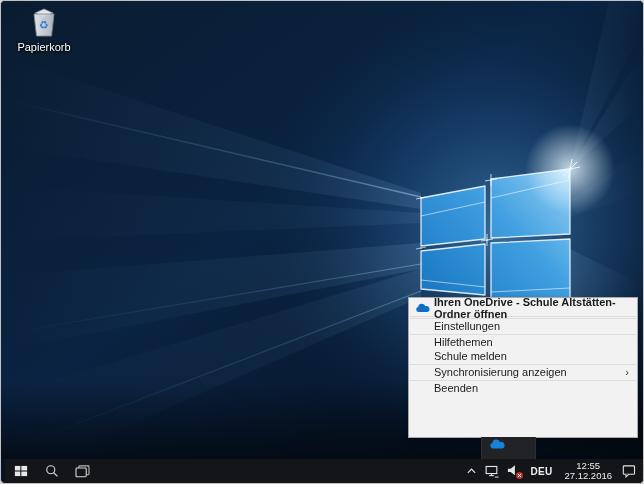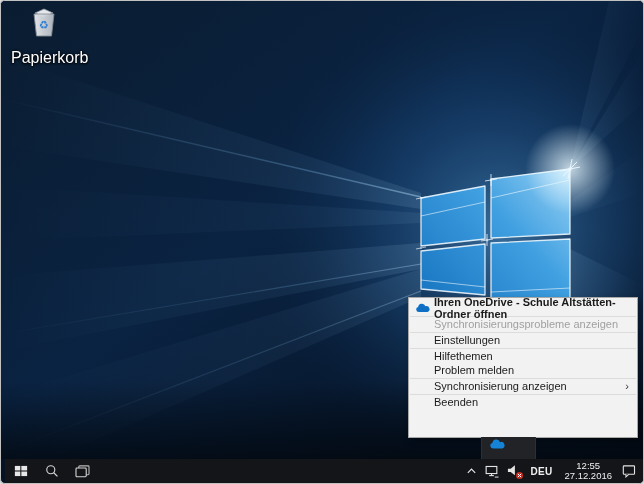--- a/index.html
+++ b/index.html
@@ -3,21 +3,21 @@
 <meta charset="utf-8">
 <style>
   html,body{margin:0;padding:0;background:#e9e9e9;font-family:"Liberation Sans",sans-serif;}
   .screen{position:relative;width:644px;height:484px;box-sizing:border-box;border:1px solid #c2c2c2;
           border-radius:5px;overflow:hidden;background:#061224;box-shadow:0 0 4px rgba(0,0,0,.25);}
   
   .wallpaper{position:absolute;left:0;top:0;width:642px;height:458px;}
   
   .desktop-icon{position:absolute;left:10px;top:6px;width:66px;text-align:center;cursor:default;}
   .desktop-icon .glyph{display:block;margin:0 auto;}
-  .desktop-icon .label{margin-top:10px;font-size:16px;color:#fff;text-shadow:0 1px 2px #000,0 0 3px #000;}
+  .desktop-icon .label{margin-top:2px;font-size:11px;color:#fff;text-shadow:0 1px 2px #000,0 0 3px #000;}
   
   .context-menu{position:absolute;left:407px;top:296px;width:230px;height:141px;box-sizing:border-box;
       background:#f2f2f2;border:1px solid #a9a9a9;box-shadow:3px 3px 6px rgba(0,0,0,.35);
       padding:2px 0;display:flex;flex-direction:column;font-size:11px;color:#1a1a1a;}
   .menu-item{display:flex;align-items:center;height:14px;flex:0 0 auto;padding:0 8px 0 25px;position:relative;}
   .menu-item.header{height:15px;font-weight:bold;}
   .menu-item.header .mi-icon{position:absolute;left:6px;top:2px;}
   .menu-item.disabled{color:#a0a0a0;}
   .menu-sep{height:1px;background:#dcdcdc;margin:.5px 1px;flex:0 0 auto;}
   .mi-arrow{margin-left:auto;font-size:11px;color:#3a3a3a;line-height:1;}
@@ -153,33 +153,30 @@
   </div>
 
   <div class="context-menu">
     <div class="menu-item header">
       <svg class="mi-icon" width="15" height="11" viewBox="0 0 20 13">
         <path d="M16.6,12.6 H5.1 A3.4,3.4 0 0 1 4.2,5.9 A5,5 0 0 1 13.9,4.8 A4,4 0 0 1 16.6,12.6 Z" fill="#0f6fc5"></path>
       </svg>
       <span>Ihren OneDrive - Schule Altstätten-Ordner öffnen</span>
     </div>
     <div class="menu-sep"></div>
-    <div class="menu-item disabled">
-      <span>Synchronisierungsprobleme anzeigen</span>
-    </div>
     <div class="menu-sep"></div>
     <div class="menu-item">
       <span>Einstellungen</span>
     </div>
     <div class="menu-sep"></div>
     <div class="menu-item">
       <span>Hilfethemen</span>
     </div>
     <div class="menu-item">
-      <span>Problem melden</span>
+      <span>Schule melden</span>
     </div>
     <div class="menu-sep"></div>
     <div class="menu-item">
       <span>Synchronisierung anzeigen</span>
       <span class="mi-arrow">›</span>
     </div>
     <div class="menu-sep"></div>
     <div class="menu-item">
       <span>Beenden</span>
     </div>

